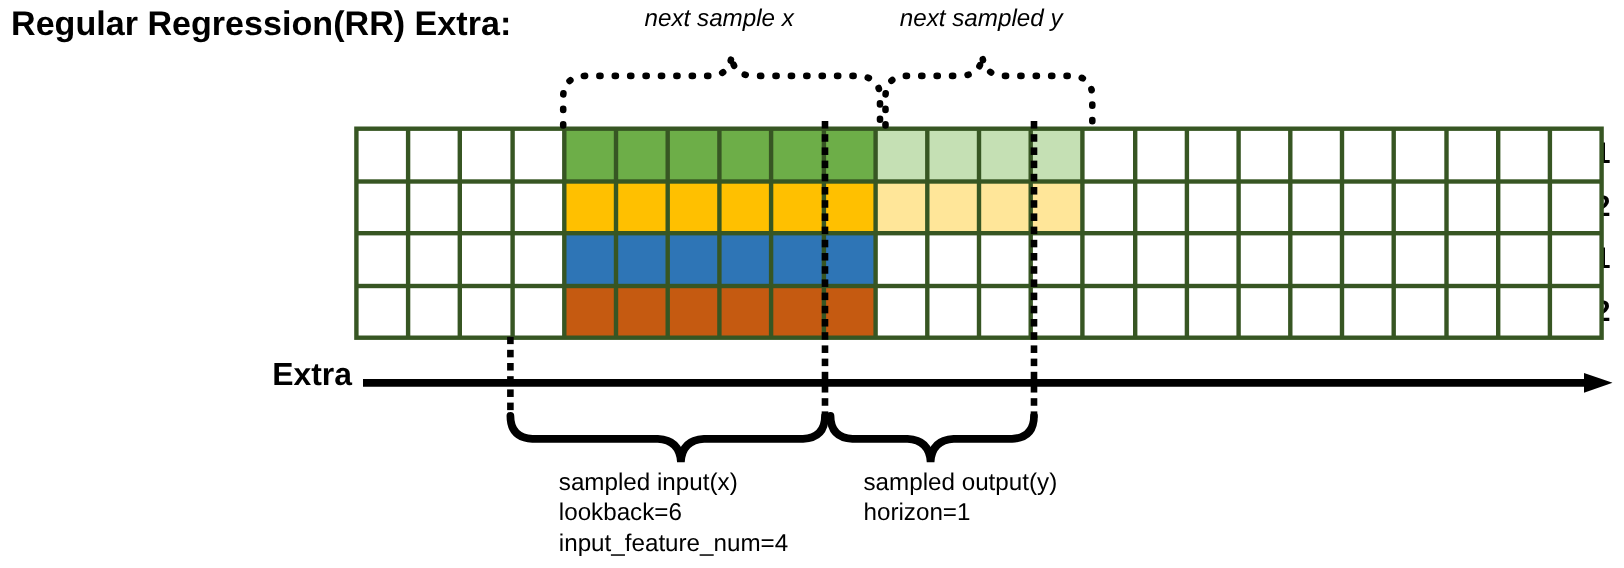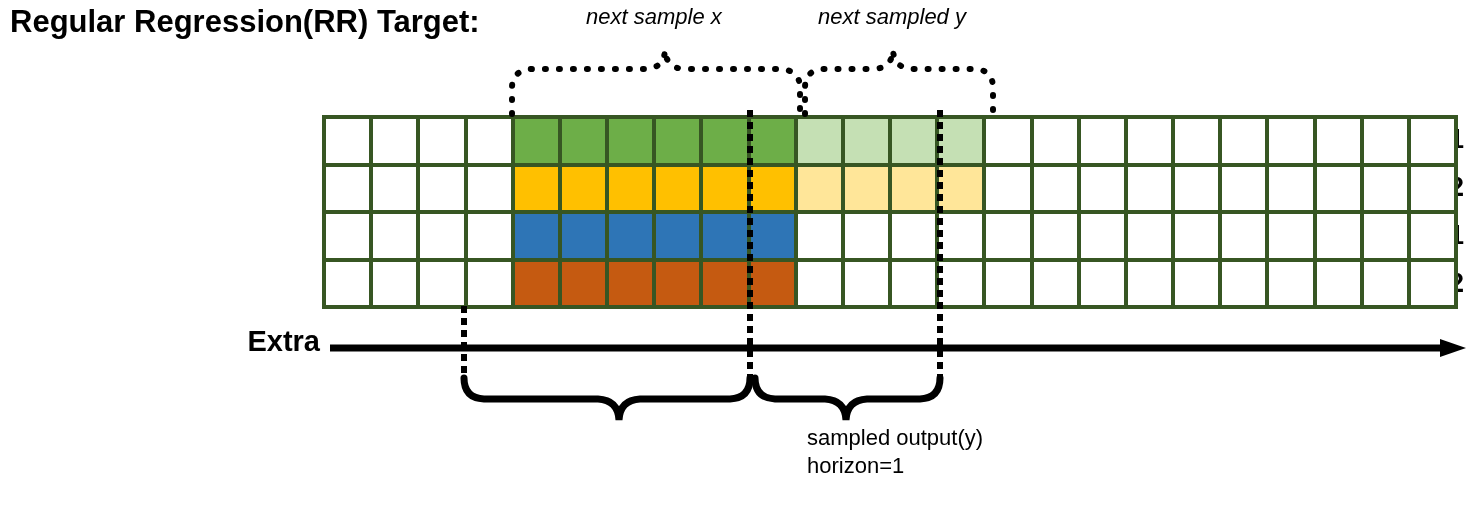--- a/index.html
+++ b/index.html
@@ -60,21 +60,21 @@
   .sample-note{
     position:absolute;font-size:22px;font-style:italic;font-weight:400;
     color:#000;white-space:nowrap;text-align:center;
   }
 </style>
 </head>
 <body>
 
 <div id="stage">
 
-  <div class="title">Regular Regression(RR) Target:</div>
+  <div class="title">Regular Regression(RR) Extra:</div>
 
   <div class="row-label" style="top:124px;">Target 1</div>
   <div class="row-label" style="top:172px;">Target 2</div>
   <div class="row-label" style="top:220px;">Extra Feature 1</div>
   <div class="row-label" style="top:268px;">Extra Feature 2</div>
 
   <div id="grid" style="background: rgb(55, 86, 35);">
       <div class="cell" style="background: rgb(255, 255, 255);"></div>
       <div class="cell" style="background: rgb(255, 255, 255);"></div>
       <div class="cell" style="background: rgb(255, 255, 255);"></div>
@@ -193,18 +193,23 @@
   <div class="sample-note" style="left:586px;top:4px;">next sample x</div>
   <div class="sample-note" style="left:818px;top:4px;">next sampled y</div>
 
   <svg class="ovl" viewBox="0 0 1476 516">
 
     <path d="M464,378 Q464,398 484,399 L598,399 Q618,400 619,420 Q620,400 640,399 L730,399 Q750,398 750,378" fill="none" stroke="#000" stroke-width="7" stroke-linecap="round"></path>
 
     <path d="M755,378 Q755,398 775,399 L825,399 Q845,400 846,420 Q847,400 867,399 L920,399 Q940,398 940,378" fill="none" stroke="#000" stroke-width="7" stroke-linecap="round"></path>
   </svg>
 
-  <div class="brace-note" style="left:807px;top:424px;">
+  <div class="brace-note" style="left:508px;top:424px;">
+    <div>sampled input(x)</div>
+    <div>lookback=6</div>
+    <div>input_feature_num=4</div>
+  </div>
+  <div class="brace-note" style="left:785px;top:424px;">
     <div>sampled output(y)</div>
     <div>horizon=1</div>
   </div>
 
 </div>
 
 </body></html>

